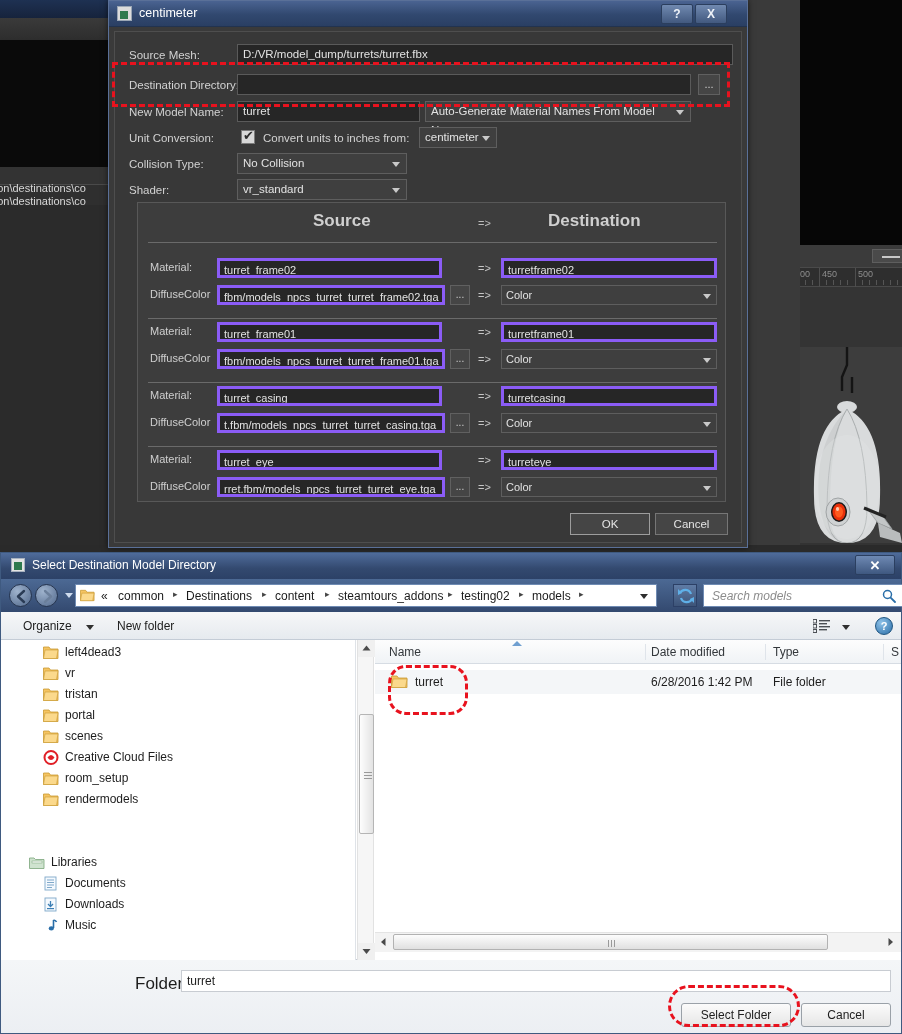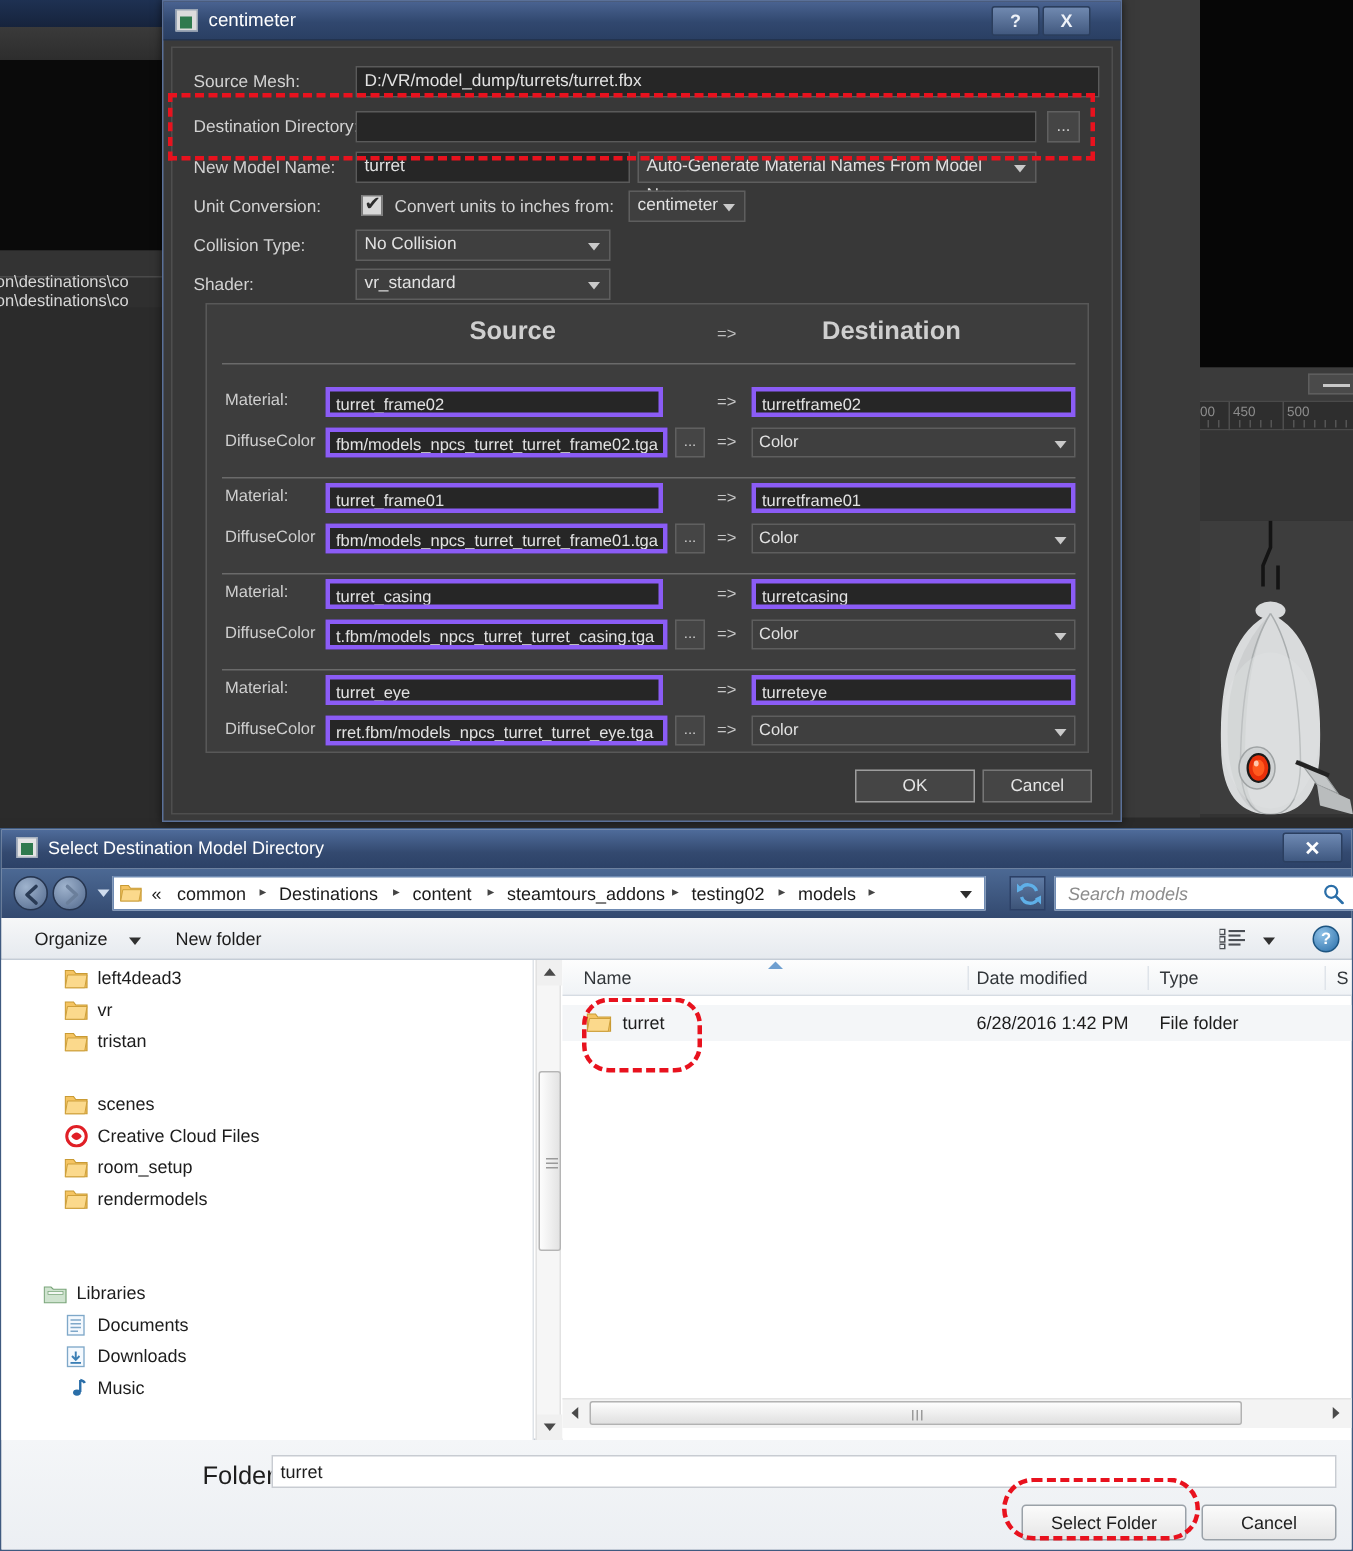--- a/index.html
+++ b/index.html
@@ -479,20 +479,27 @@
             </svg>
           <div class="tree-label">vr</div>
         </div>
         <div class="tree-item" style="left:42px; top:44px;text-align:center;">
           <svg class="tree-icon" viewBox="0 0 16 15">
               <path d="M0.5 2 L6 2 L7.5 4 L15 4 L15 13.5 L0.5 13.5 Z" fill="#f5c462" stroke="#c99b34" stroke-width="0.8"></path>
               <path d="M2 5 L15 5 L13.5 13.5 L0.5 13.5 Z" fill="#fbd98c" stroke="#c99b34" stroke-width="0.6"></path>
             </svg>
           <div class="tree-label">tristan</div>
         </div>
+        <div class="tree-item" style="left:42px; top:65px;">
+          <svg class="tree-icon" viewBox="0 0 16 15">
+              <path d="M0.5 2 L6 2 L7.5 4 L15 4 L15 13.5 L0.5 13.5 Z" fill="#f5c462" stroke="#c99b34" stroke-width="0.8"></path>
+              <path d="M2 5 L15 5 L13.5 13.5 L0.5 13.5 Z" fill="#fbd98c" stroke="#c99b34" stroke-width="0.6"></path>
+            </svg>
+          <div class="tree-label">portal</div>
+        </div>
         <div class="tree-item" style="left:42px; top:86px;">
           <svg class="tree-icon" viewBox="0 0 16 15">
               <path d="M0.5 2 L6 2 L7.5 4 L15 4 L15 13.5 L0.5 13.5 Z" fill="#f5c462" stroke="#c99b34" stroke-width="0.8"></path>
               <path d="M2 5 L15 5 L13.5 13.5 L0.5 13.5 Z" fill="#fbd98c" stroke="#c99b34" stroke-width="0.6"></path>
             </svg>
           <div class="tree-label">scenes</div>
         </div>
         <div class="tree-item" style="left:42px; top:107px;">
           <svg class="tree-icon" viewBox="0 0 16 15">
             <circle cx="8" cy="7.5" r="6.5" fill="none" stroke="#e01f26" stroke-width="2"></circle>

